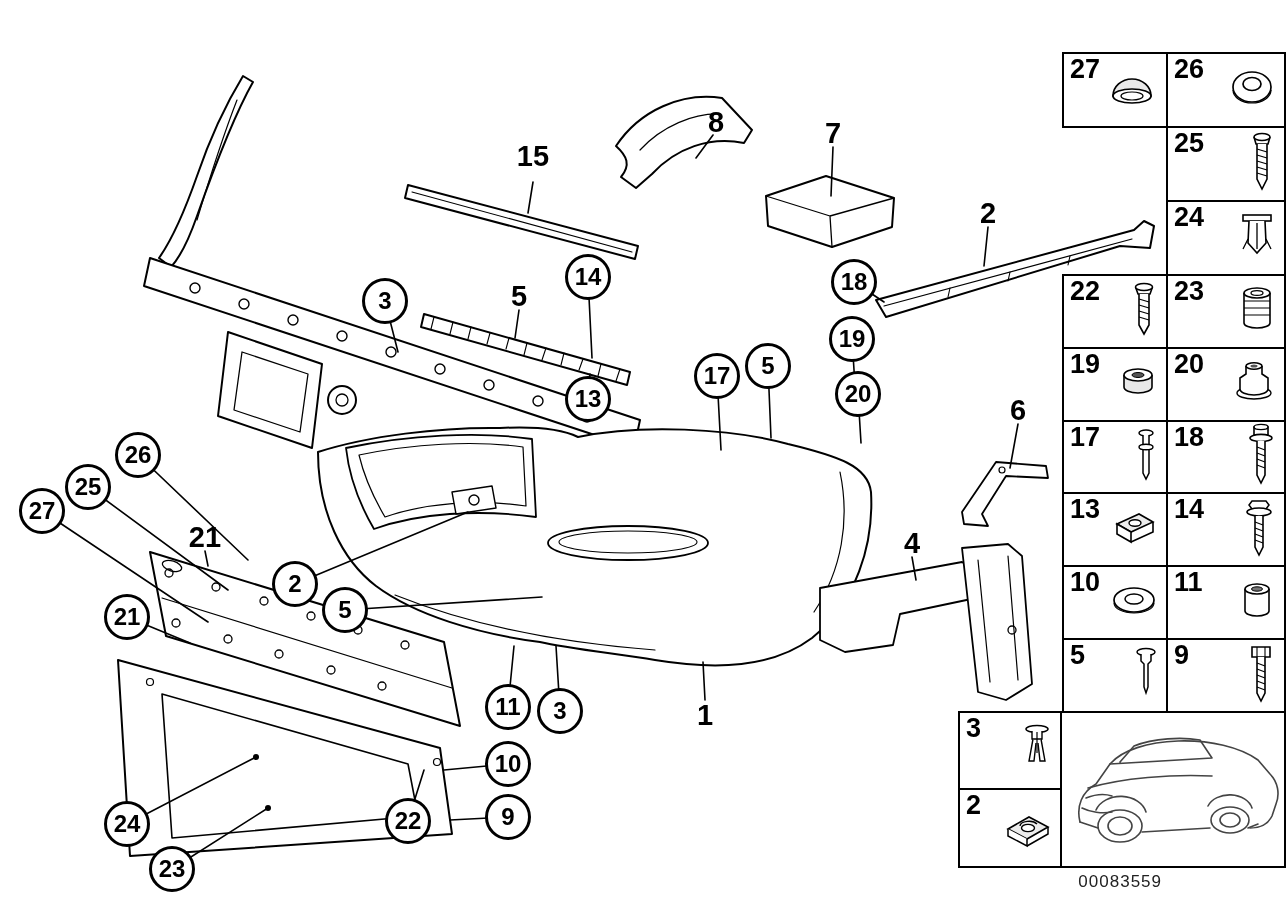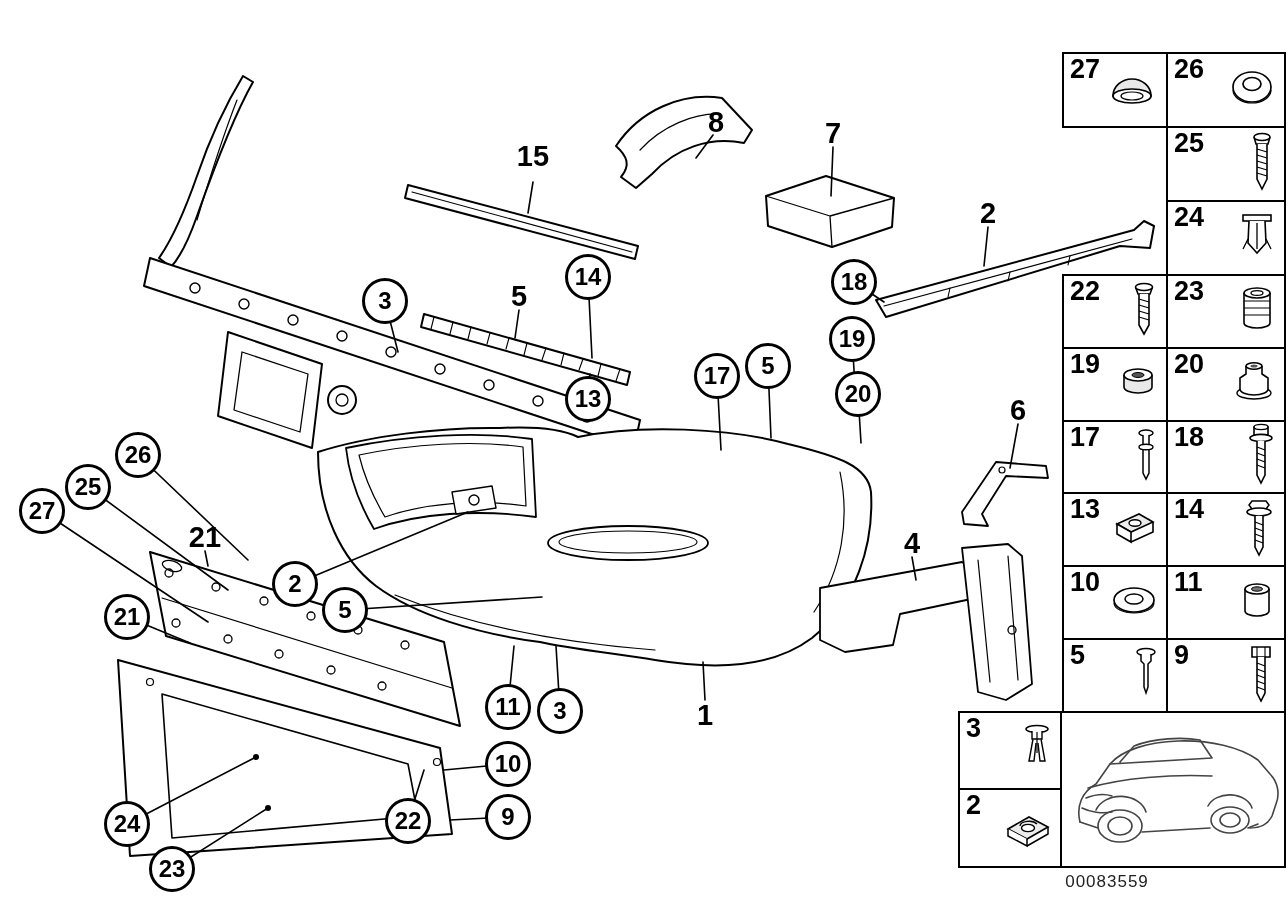--- a/index.html
+++ b/index.html
@@ -11,21 +11,21 @@
   .co{position:absolute;transform:translate(-50%,-50%);display:flex;align-items:center;
       justify-content:center;font-weight:bold;z-index:6;cursor:pointer;box-sizing:border-box;}
   .co.circle{width:46px;height:46px;border:3px solid #000;border-radius:50%;background:#fff;font-size:24px;}
   .co.plain{font-size:29px;background:transparent;}
   
   .cell{position:absolute;border:2px solid #000;box-sizing:border-box;background:#fff;z-index:4;cursor:pointer;}
   .cell .num{position:absolute;top:2px;left:6px;font-size:27px;font-weight:bold;line-height:1;}
   .cell .ic{position:absolute;right:5px;top:50%;transform:translateY(-50%);}
   .carbox{position:absolute;border:2px solid #000;box-sizing:border-box;background:#fff;z-index:4;
           display:flex;align-items:center;justify-content:center;}
-  .docnum{position:absolute;font-size:17px;letter-spacing:1px;color:#222;text-align:center;z-index:5;}
+  .docnum{position:absolute;font-size:17px;letter-spacing:1px;color:#222;text-align:right;z-index:5;}
 </style>
 </head>
 <body>
 
 <div class="stage">
 
   <svg class="art" width="1288" height="910" viewBox="0 0 1288 910">
     <g stroke="#000" stroke-width="2" fill="none" stroke-linejoin="round" stroke-linecap="round">
 
       <g>

